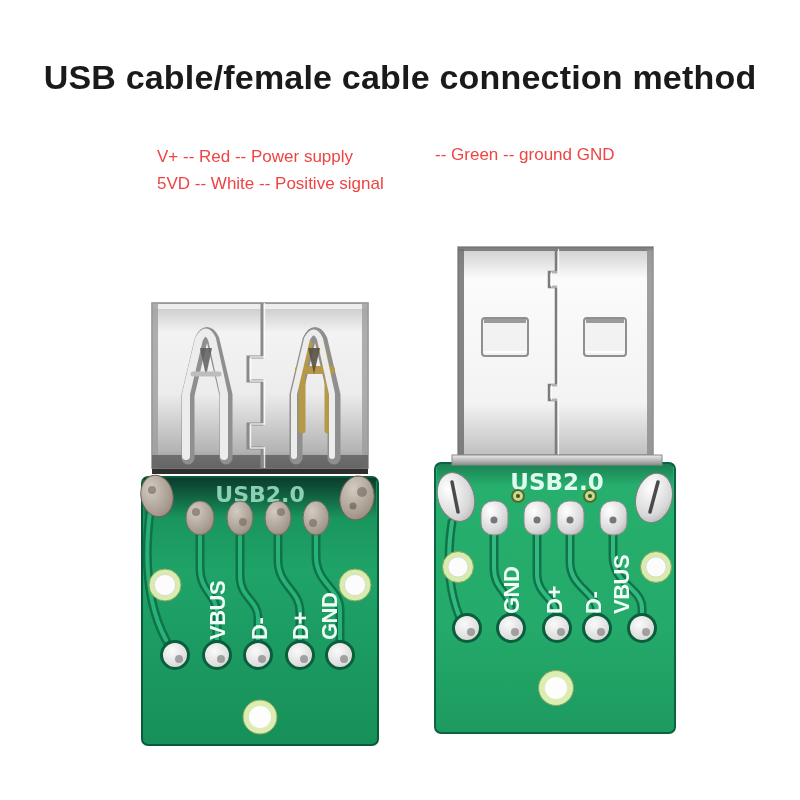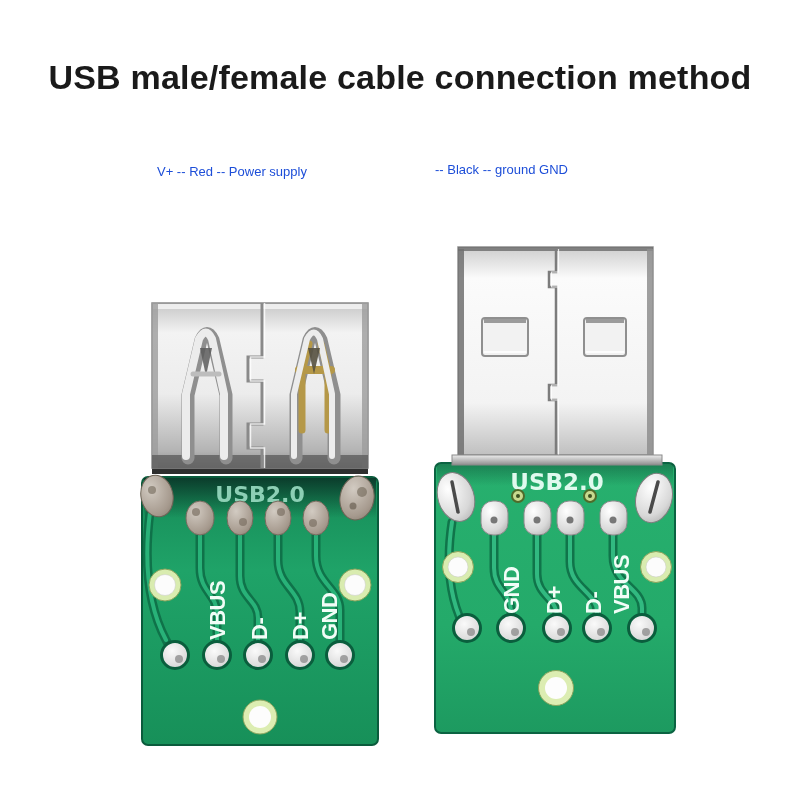--- a/index.html
+++ b/index.html
@@ -4,40 +4,41 @@
 <style>
   html,body{margin:0;padding:0;background:#ffffff;}
   .canvas{
     position:relative;width:800px;height:800px;background:#ffffff;overflow:hidden;
     font-family:"Liberation Sans", sans-serif;
   }
   .title{
     position:absolute;top:58px;left:0;right:0;margin:0;text-align:center;
     font-size:34px;font-weight:600;color:#1a1a1a;letter-spacing:.2px;
   }
-  .legend-col{position:absolute;font-size:13px;line-height:27px;color:#1d4ed8;margin-top:15px;}
+  .legend-col{position:absolute;font-size:17px;line-height:27px;color:#ef4444;}
   .legend-col.left{left:157px;top:143px;}
   .legend-col.right{left:429px;top:141px;}
   .legend-line.indent{padding-left:6px;}
   .art{position:absolute;left:0;top:0;}
   .silk{font-family:"DejaVu Sans", sans-serif;font-weight:bold;}
   .pinlab{font-family:"Liberation Sans", sans-serif;font-weight:bold;fill:#f1fdf7;font-size:22px;letter-spacing:-0.5px;}
 </style>
 </head>
 <body>
 
 <div class="canvas">
 
-  <h1 class="title">USB male/female cable connection method</h1>
+  <h1 class="title">USB cable/female cable connection method</h1>
 
   <div class="legend-col left">
     <div class="legend-line">V+ -- Red -- Power supply</div>
+    <div class="legend-line">5VD -- White -- Positive signal</div>
   </div>
   <div class="legend-col right">
-    <div class="legend-line indent">-- Black -- ground GND</div>
+    <div class="legend-line indent">-- Green -- ground GND</div>
   </div>
 
   <svg class="art" width="800" height="800" viewBox="0 0 800 800" xmlns="http://www.w3.org/2000/svg">
     <defs>
       <linearGradient id="metalF" x1="0" y1="0" x2="0" y2="1">
         <stop offset="0" stop-color="#c6c6c6"></stop>
           <stop offset="0.18" stop-color="#f3f3f3"></stop>
         <stop offset="0.55" stop-color="#ececec"></stop>
           <stop offset="0.9" stop-color="#b3b3b3"></stop>
         <stop offset="1" stop-color="#8a8a8a"></stop>

